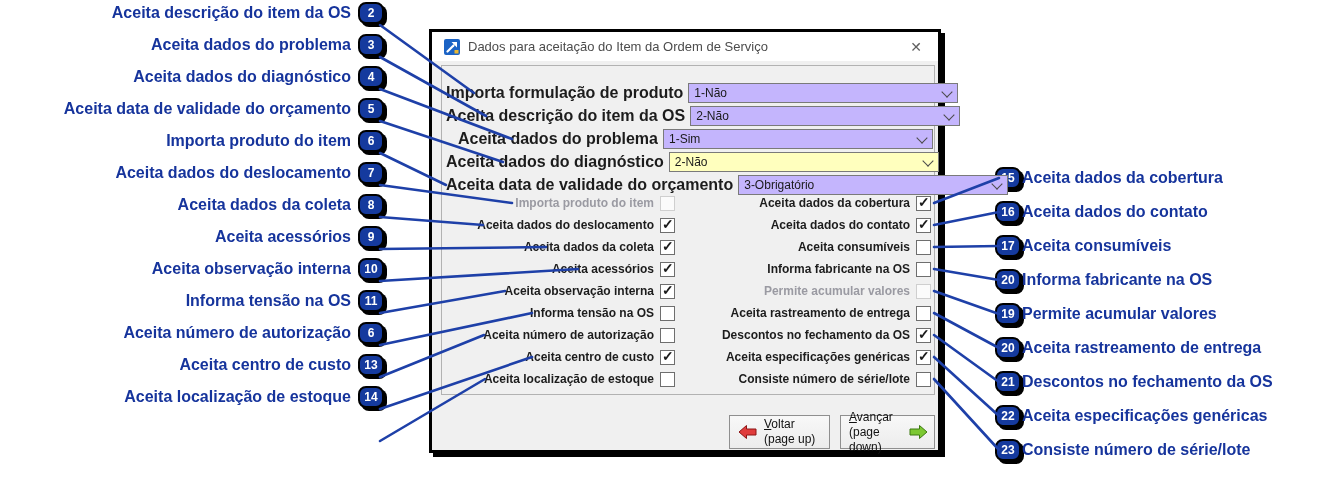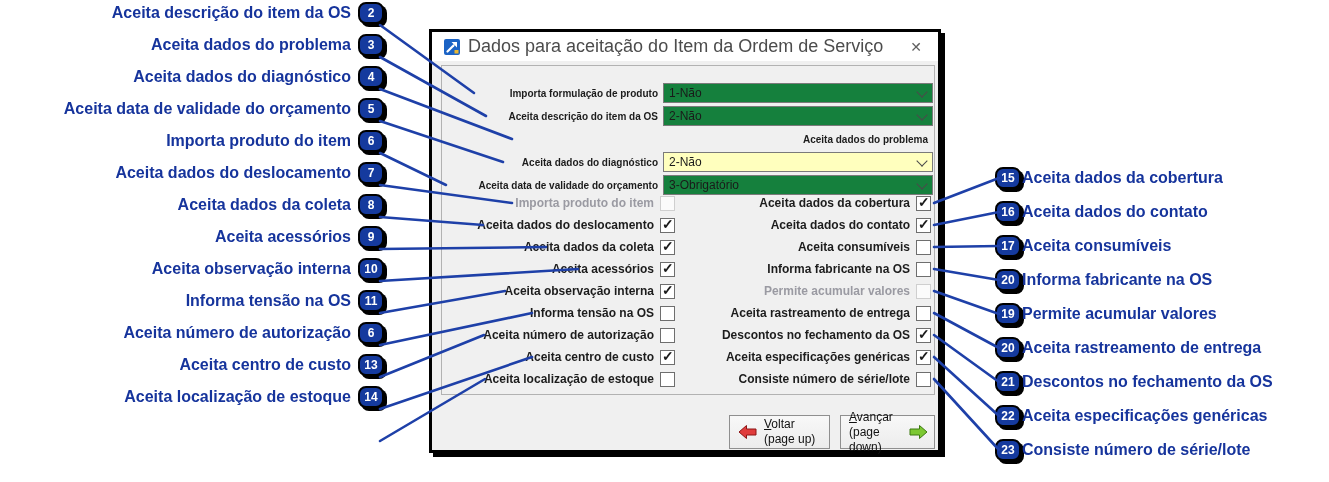--- a/index.html
+++ b/index.html
@@ -19,32 +19,32 @@
            border-radius:8px; box-shadow:3px 3px 0 #000; flex:0 0 auto;
            display:flex; align-items:center; justify-content:center; }
   .badge-num { color:#fff; font-size:12px; font-weight:bold; line-height:1; }
 
   
   .dialog { position:absolute; left:429px; top:29px; width:512px; height:424px;
             background:#f0f0f0; border:3px solid #000; box-shadow:4px 4px 0 #000; z-index:10; }
   .titlebar { position:absolute; left:0; top:0; width:100%; height:29px; background:#fff;
               display:flex; align-items:center; padding:0 10px 0 12px; }
   .app-icon { width:16px; height:16px; flex:0 0 auto; margin-right:8px; display:block; }
-  .title { font-size:18px; color:#4c4c4c; flex:1 1 auto; white-space:nowrap; overflow:hidden; }
+  .title { font-size:13px; color:#4c4c4c; flex:1 1 auto; white-space:nowrap; overflow:hidden; }
   .close { font-size:14px; color:#5f5f5f; padding:2px 6px; cursor:default; line-height:1; }
 
   .groupbox { position:absolute; left:9px; top:33px; width:494px; height:330px;
               border:1px solid #b2b2b2; }
 
   
   .dd-rows { position:absolute; left:14px; top:51px; width:487px; }
   .dd-row { display:flex; align-items:center; height:20px; margin-bottom:3px; }
-  .dd-label { flex:1 1 auto; text-align:right; font-size:10px; font-weight:bold;
+  .dd-label { flex:1 1 auto; text-align:right; font-size:16px; font-weight:bold;
               color:#1c1c1c; white-space:nowrap; padding-right:5px; }
-  .combo { width:270px; height:20px; flex:0 0 auto; background:#15803d; border:1px solid #7a7a7a;
+  .combo { width:270px; height:20px; flex:0 0 auto; background:#c4b5fd; border:1px solid #7a7a7a;
            display:flex; align-items:center; justify-content:space-between;
            padding:0 5px 0 5px; }
   .combo.hl { background:#ffffbe; }
   .combo-val { font-size:12px; color:#1a1a1a; white-space:nowrap; }
   .chev { width:10px; height:10px; position:relative; flex:0 0 auto; }
   .chev::before { content:""; position:absolute; left:1px; top:0;
                   width:7px; height:7px; border-right:1.6px solid #4a4a4a;
                   border-bottom:1.6px solid #4a4a4a; transform:rotate(45deg); }
 
   
@@ -271,20 +271,24 @@
         <div class="dd-row">
           <span class="dd-label">Aceita descrição do item da OS</span>
           <div class="combo">
             <span class="combo-val">2-Não</span>
             <span class="chev"></span>
           </div>
         </div>
 
         <div class="dd-row">
           <span class="dd-label">Aceita dados do problema</span>
+          <div class="combo">
+            <span class="combo-val">1-Sim</span>
+            <span class="chev"></span>
+          </div>
         </div>
 
         <div class="dd-row">
           <span class="dd-label">Aceita dados do diagnóstico</span>
           <div class="combo hl">
             <span class="combo-val">2-Não</span>
             <span class="chev"></span>
           </div>
         </div>
 

